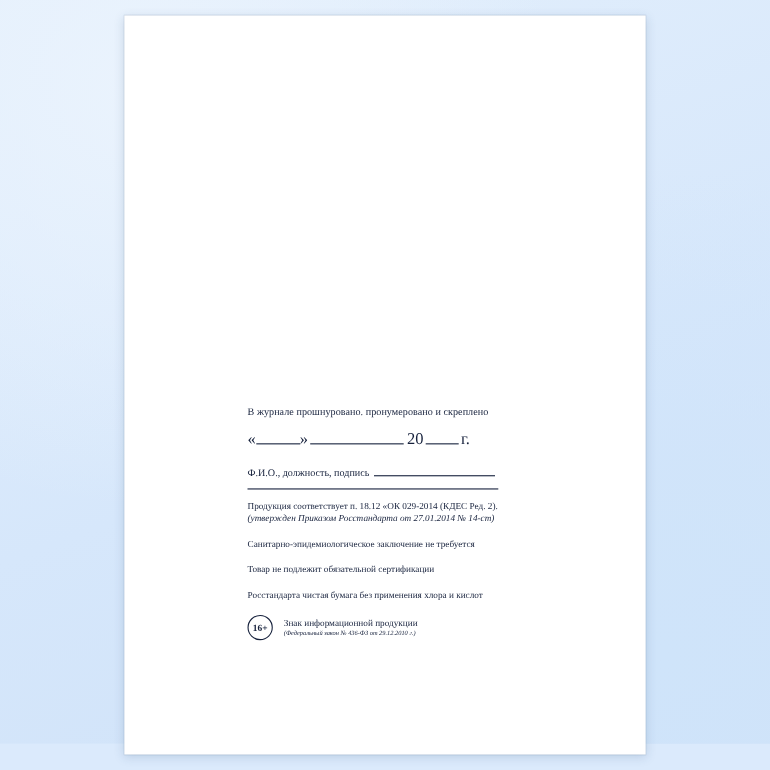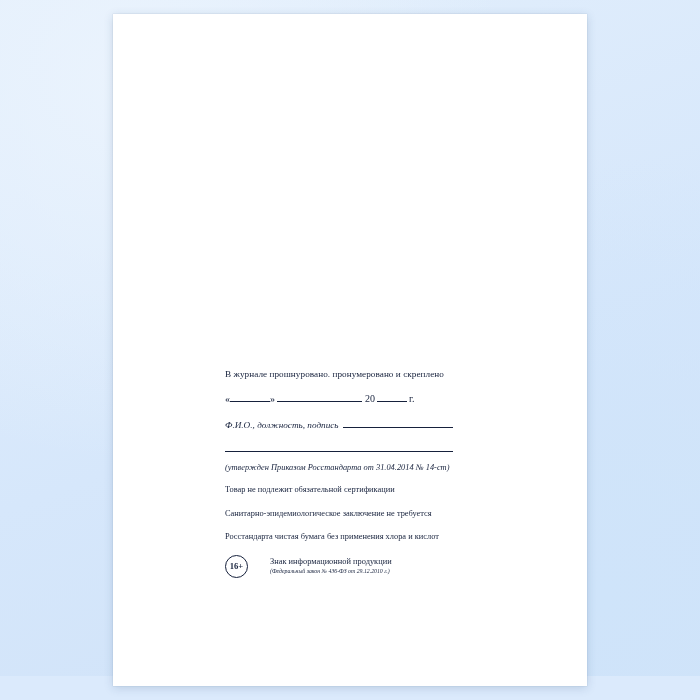--- a/index.html
+++ b/index.html
@@ -65,29 +65,28 @@
   .sub-note {
     font-size: 5.6px;
     text-align: center;
     width: 120px;
     position: absolute;
     left: 150px;
     top: 10px;
     color: #16213c;
   }
   .row-date {
-    font-size: 10px;
+    font-size: 15px;
     white-space: nowrap;
     margin-bottom: 14px;
   }
   .row-fio {
     font-size: 9.2px;
     white-space: nowrap;
-    margin-bottom: 21px;
-    font-style: italic;
+    margin-bottom: 9px;
   }
   .row-underline-full {
     border-bottom: 1px solid #16213c;
     width: 228px;
     height: 0;
     margin-bottom: 10px;
   }
   .row-mp {
     font-size: 9.2px;
     text-align: right;
@@ -102,21 +101,21 @@
   }
   .para-italic {
     font-style: italic;
   }
   .para-tight {
     margin-bottom: 11px;
   }
   .badge-row {
     display: flex;
     align-items: center;
-    gap: 22px;
+    gap: 10px;
     margin-top: 8px;
   }
   .age-badge {
     width: 21px;
     height: 21px;
     border: 1.1px solid #16213c;
     border-radius: 50%;
     display: flex;
     align-items: center;
     justify-content: center;
@@ -153,25 +152,26 @@
       </div>
 
       <div class="row-fio">
         <span>Ф.И.О., должность, подпись</span><span class="line-fill" style="width:110px; margin-left:4px;"></span>
       </div>
 
       <div class="row-underline-full"></div>
 
 
       <div class="para para-tight">
-        <div class="para-italic">(утвержден Приказом Росстандарта от 31.04.2014 № 14-ст)</div>
+        <div>Продукция соответствует п. 18.12 «ОК 029-2014 (КДЕС Ред. 2).</div>
+        <div class="para-italic">(утвержден Приказом Росстандарта от 27.01.2014 № 14-ст)</div>
       </div>
 
+      <div class="para">Санитарно-эпидемиологическое заключение не требуется</div>
       <div class="para">Товар не подлежит обязательной сертификации</div>
-      <div class="para">Санитарно-эпидемиологическое заключение не требуется</div>
       <div class="para">Росстандарта чистая бумага без применения хлора и кислот</div>
 
       <div class="badge-row">
         <div class="age-badge">16+</div>
         <div>
           <div class="badge-text-main">Знак информационной продукции</div>
           <div class="badge-text-sub">(Федеральный закон № 436-ФЗ от 29.12.2010 г.)</div>
         </div>
       </div>
 

